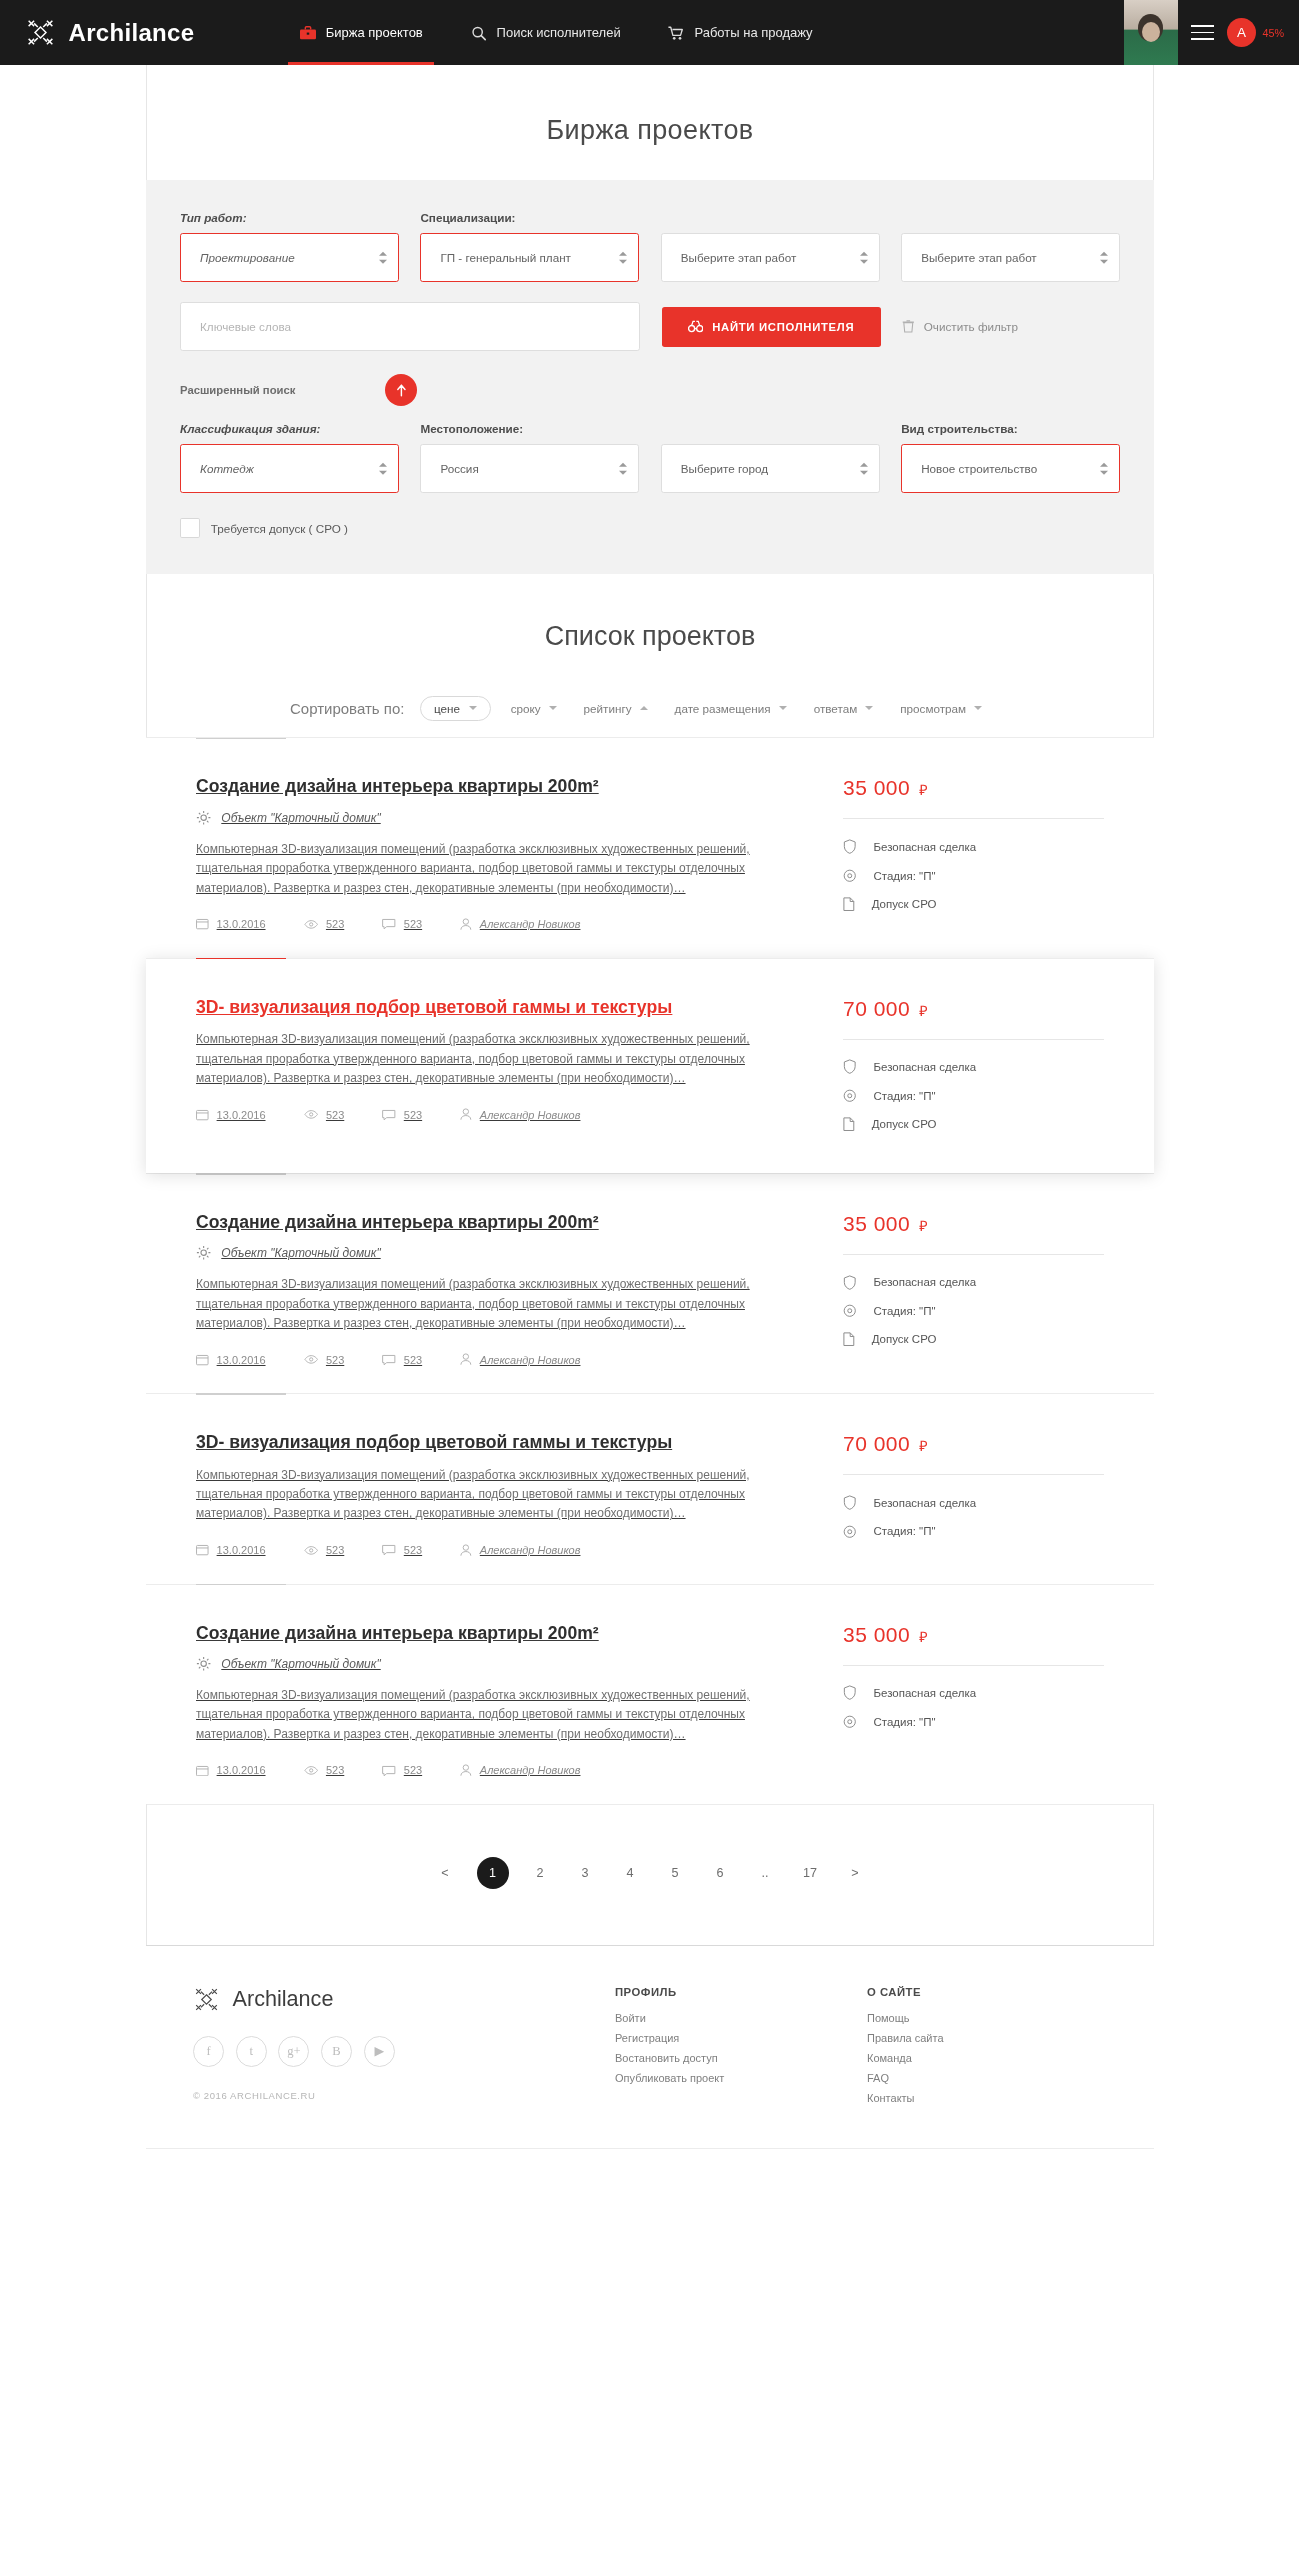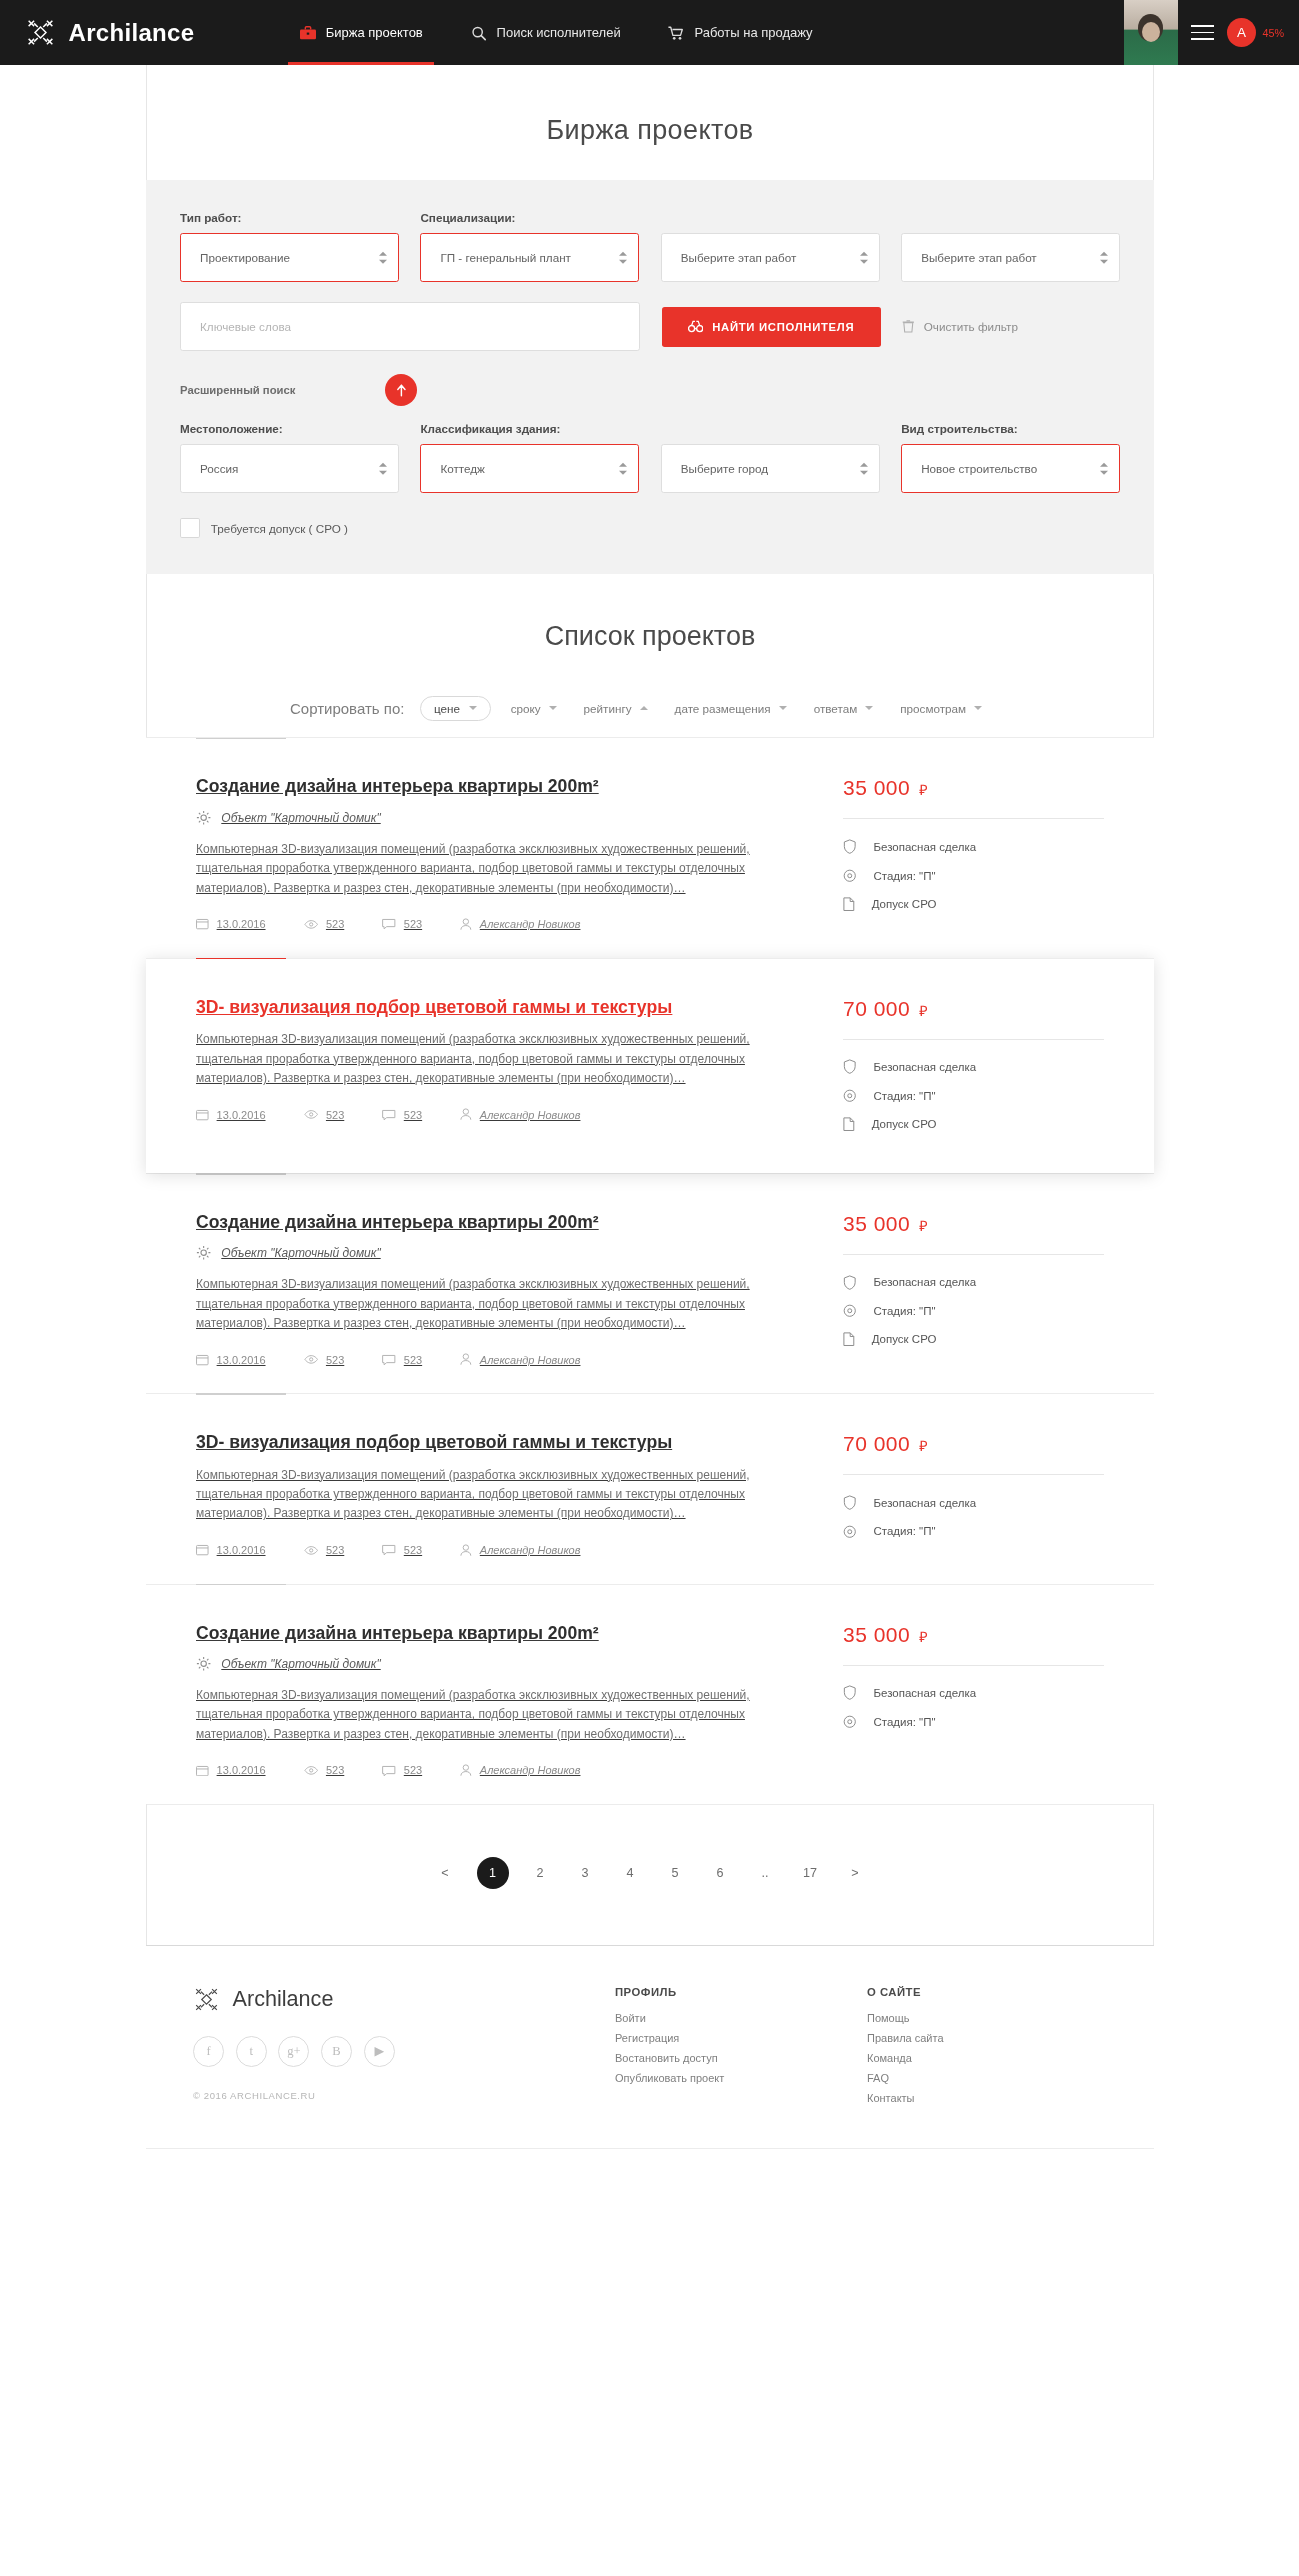--- a/index.html
+++ b/index.html
@@ -92,21 +92,21 @@
 
   
   .filter {
     background:#f2f2f2;
     padding: 31px 34px 36px;
     position:relative;
   }
   .flabel { font-size:11.7px; color:#4d4d4d; margin-bottom:9px; font-weight:bold; }
   .frow { display:flex; gap:21.6px; }
   .fcol { display:flex; flex-direction:column; }
-  .w1 { width: 219px; }
+  .w1 { width: 219px; font-style: italic; }
   .w2 { width: 219px; }
   .w3 { width: 219px; }
   .w4 { width: 219px; }
 
   .sel, .inp {
     height: 49px; background:#fff; border:0.9px solid #dedede; border-radius:2.7px;
     font-size:11.7px; color:#636363; padding: 0 27px 0 19px;
     display:flex; align-items:center; position:relative; width:100%;
     font-family:"Liberation Sans", sans-serif;
   }
@@ -395,31 +395,31 @@
           <div class="adv-toggle">
             <span class="ico">
               <svg width="10.8" height="12.6" viewBox="0 0 12 14">
                 <path d="M6 13V2.5M6 1.5l4 4.5M6 1.5l-4 4.5" fill="none" stroke="#fff" stroke-width="1.6" stroke-linecap="round"></path>
               </svg>
             </span>
           </div>
         </div>
 
         <div class="frow3">
+          <div class="fcol w1">
+            <div class="flabel">Классификация здания:</div>
+            <div class="sel red">
+              <span>Коттедж</span>
+              <span class="caret"></span>
+            </div>
+          </div>
           <div class="fcol w2">
             <div class="flabel">Местоположение:</div>
             <div class="sel">
               <span>Россия</span>
-              <span class="caret"></span>
-            </div>
-          </div>
-          <div class="fcol w1">
-            <div class="flabel">Классификация здания:</div>
-            <div class="sel red">
-              <span>Коттедж</span>
               <span class="caret"></span>
             </div>
           </div>
           <div class="fcol w3">
             <div class="flabel">&nbsp;</div>
             <div class="sel">
               <span class="ph">Выберите город</span>
               <span class="caret"></span>
             </div>
           </div>

